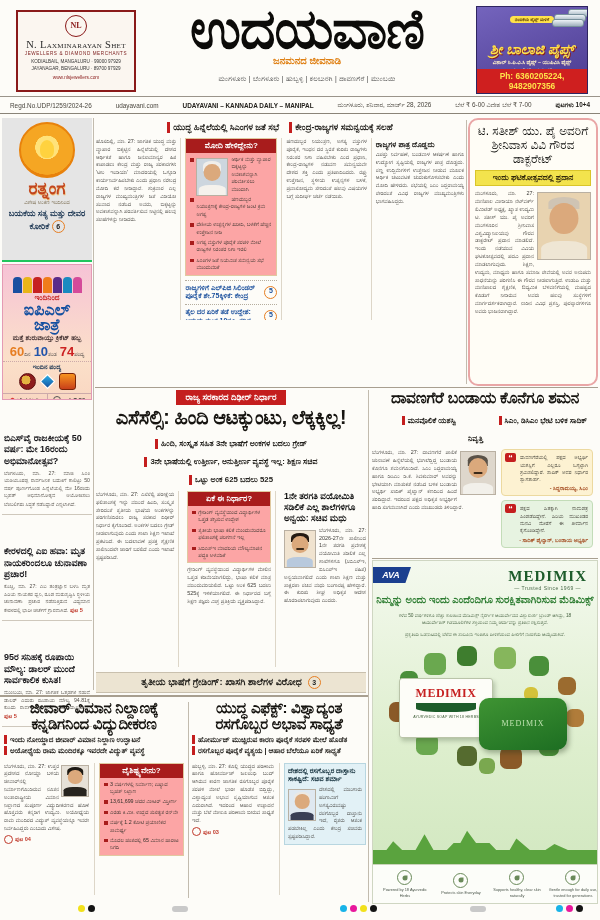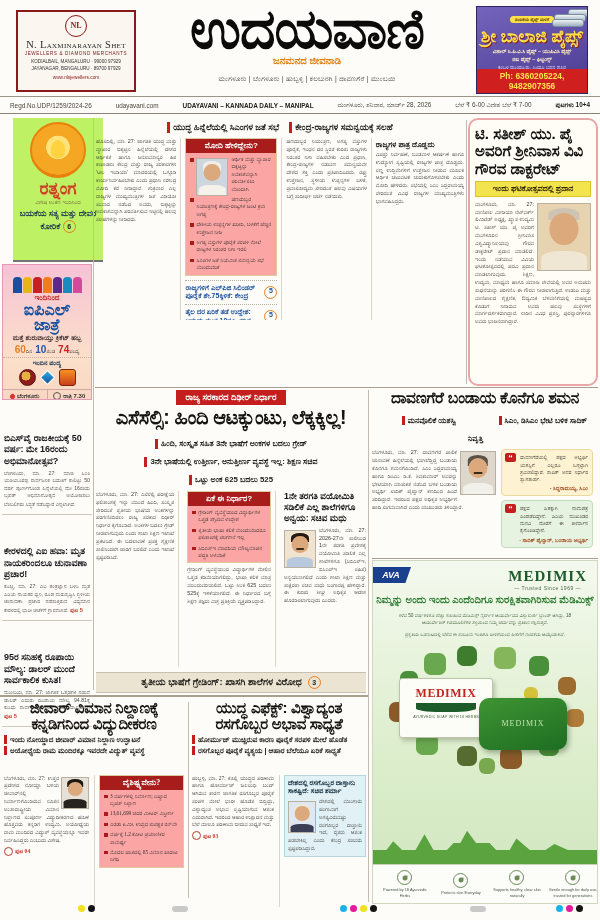--- a/index.html
+++ b/index.html
@@ -14,41 +14,41 @@
   .nl-web{font-size:4.8px;color:#8a1a1a;margin-top:2px;}
   .masthead{left:138px;top:2px;width:338px;text-align:center;}
   .mh-title{font-size:55px;font-weight:800;letter-spacing:-1px;line-height:1;color:#0c0b09;}
   .mh-tag{font-size:10px;color:#df7f12;font-weight:bold;margin-top:-2px;}
   .mh-ed{font-size:6.8px;color:#3c3c3c;margin-top:8px;letter-spacing:.3px;}
   .ad-right{right:12px;top:6px;width:112px;height:88px;background:linear-gradient(160deg,#7464bd,#4a3a8f);border:1px solid #2e2560;color:#fff;text-align:center;overflow:hidden;}
   .bp-badge{display:inline-block;background:#ffe24a;color:#5a3a00;font-size:4.5px;border-radius:8px;padding:1px 5px;margin-top:4px;font-weight:bold;}
   .bp-pipes{position:absolute;right:2px;top:2px;width:34px;height:16px;}
   .bp-pipes i{position:absolute;width:30px;height:6px;border-radius:3px;background:linear-gradient(#eef3f7,#9fb0bd);border:.5px solid #78909c;}
   .bp-pipes i:nth-child(2){top:5px;left:3px}.bp-pipes i:nth-child(3){top:10px;left:1px}
-  .bp-name{font-size:17px;font-weight:800;color:#ffe24a;text-shadow:1px 1px 0 #8a1a1a;margin-top:2px;}
+  .bp-name{font-size:14px;font-weight:800;color:#ffe24a;text-shadow:1px 1px 0 #8a1a1a;margin-top:16px;font-style:italic;}
   .bp-line{font-size:5.4px;color:#fff2c8;font-weight:bold;line-height:1.5;}
   .bp-line3{font-size:5px;color:#e6e0ff;margin-top:1px;}
   .bp-phone{position:absolute;bottom:0;left:0;width:100%;background:#cf1f1f;color:#ffe24a;font-size:8.4px;font-weight:800;padding:2px 0;}
   .info-bar{left:0;top:96px;width:600px;height:18px;border-top:1px solid #9a948a;border-bottom:1.5px solid #8a8478;display:flex;align-items:center;justify-content:space-between;padding:0 10px;font-size:6.4px;color:#4a463e;}
   .info-bar .strong{font-weight:bold;color:#23211c;}
   
-  .temple-ad{left:13px;top:118px;width:90px;height:144px;background:#bef264;border-bottom:2px solid #737373;text-align:center;}
+  .temple-ad{left:2px;top:118px;width:90px;height:144px;background:#e5e5e5;border-bottom:2px solid #22c55e;text-align:center;}
   .mandala{width:52px;height:52px;border-radius:50%;margin:4px auto 0;background:radial-gradient(circle at 50% 45%,#ffe27a 0 30%,#f5a623 31% 70%,#e8820c 71%);border:2px solid #e8820c;position:relative;}
   .mandala i{position:absolute;left:50%;top:50%;width:14px;height:18px;transform:translate(-50%,-55%);background:#ffd23f;border-radius:50% 50% 40% 40%;}
   .temple-brand{font-size:17px;font-weight:800;color:#c2451e;line-height:1;margin-top:2px;text-shadow:.5px .5px 0 #f0c27a;}
   .temple-note{font-size:5.4px;color:#6a5a3a;margin-top:2px;}
   .temple-line{font-size:8.2px;font-weight:800;color:#17324f;line-height:1.3;margin-top:3px;}
   .ipl-ad{left:2px;top:264px;width:90px;height:136px;background:linear-gradient(180deg,#f6c3d6,#fbe0c9 70%,#f9d7c2);border:1px solid #e49ab4;text-align:center;overflow:hidden;}
   .ipl-players{height:26px;display:flex;justify-content:center;align-items:flex-end;gap:1px;padding-top:2px;}
   .ipl-players i{width:9px;height:16px;border-radius:4px 4px 0 0;display:inline-block;}
   .ipl-kicker{font-size:7.4px;font-weight:800;color:#c62121;}
   .ipl-title{font-size:16px;font-weight:800;color:#1450a0;line-height:.95;}
   .ipl-sub{font-size:6.8px;font-weight:bold;color:#433;margin-top:2px;}
   .ipl-stats{display:flex;justify-content:center;gap:3px;font-size:5.4px;color:#333;margin-top:2px;align-items:baseline;}
-  .ipl-stats b{font-size:10px;text-align:right;}
+  .ipl-stats b{font-size:13px;text-align:right;}
   .st1 b{color:#e67e22}.st2 b{color:#2255aa}.st3 b{color:#cc2222}
   .ipl-today{font-size:6.4px;font-weight:800;color:#17324f;margin-top:2px;border-top:1px dotted #caa;padding-top:1px;}
   .ipl-logos{display:flex;justify-content:center;align-items:center;gap:6px;margin-top:2px;}
   .logo-a{width:15px;height:15px;border-radius:50%;background:radial-gradient(circle at 40% 40%,#e3b341 0 35%,#8d1d1d 36%);border:1px solid #5d1010;}
   .vs-badge{width:9px;height:9px;transform:rotate(45deg);background:linear-gradient(135deg,#2ab0e8,#1450a0);border:1px solid #fff;}
   .logo-b{width:15px;height:15px;border-radius:3px;background:linear-gradient(180deg,#f7931e,#c8401a);border:1px solid #7a2408;}
   .ipl-meta{display:flex;border-top:1px solid #caa;margin-top:3px;font-size:6px;font-weight:bold;color:#333;}
   .ipl-meta div{flex:1;padding:2px 0;display:flex;align-items:center;justify-content:center;gap:2px;}
   .ipl-meta div+div{border-left:1px solid #caa;}
   .pin{width:5px;height:5px;background:#d33;border-radius:50% 50% 50% 0;transform:rotate(-45deg);display:inline-block;}
@@ -89,21 +89,21 @@
   .ts-col{overflow:hidden;}
   .ts-col+.ts-col{border-left:1px solid #ddd6c8;padding-left:4px;}
   .tc1{width:84px}.tc2{width:96px}.tc3{width:84px}.tc4{width:92px}
   .modi-photo{float:left;width:30px;height:36px;margin:2px 3px 1px 0;}
   .links{margin-top:4px;}
   .link{display:flex;justify-content:space-between;align-items:center;gap:3px;border-top:1px dotted #b5ad9e;padding:3px 0;}
   .link span{color:#1a4f9c;font-weight:800;font-size:7px;line-height:1.25;}
   .minihead{font-size:7.4px;font-weight:800;color:#14120f;margin:2px 0;}
   
   .hon{left:468px;top:118px;width:130px;height:268px;border:2px solid #e9a6a6;border-radius:10px;background:#fffdf6;padding:5px 5px;}
-  .hon-head{font-size:15px;font-weight:700;line-height:1.15;color:#10100e;}
+  .hon-head{font-size:12px;font-weight:400;text-align:center;line-height:1.15;color:#10100e;}
   .hon-kicker{background:#f3e34d;border:1px solid #d9c52a;font-size:7.8px;font-weight:800;text-align:center;padding:2px 0;margin:4px 0;color:#33290a;}
   .hon-photo{float:right;width:52px;height:66px;margin:2px 0 2px 3px;}
   
   .sslc{left:96px;top:390px;width:270px;height:298px;}
   .kicker-red{display:table;margin:0 auto;background:#c41e1e;color:#fff;font-size:8.6px;font-weight:800;padding:2px 10px;}
   .sslc-head{font-size:19.5px;font-weight:800;text-align:center;line-height:1.02;margin-top:3px;letter-spacing:-.4px;}
   .sslc-subs{margin-top:4px;text-align:center;}
   .sslc-subs span{font-size:7.8px;font-weight:800;color:#24221e;margin:0 4px;display:inline-block;}
   .sslc-body{display:flex;gap:4px;margin-top:5px;height:176px;overflow:hidden;}
   .sc1{width:84px}.sc2{width:90px}.sc3{width:88px}
@@ -150,21 +150,21 @@
   .mf-item{width:23%;text-align:center;}
   .mf-icon{width:13px;height:13px;border:1px solid #6a8a5a;border-radius:50%;margin:0 auto 2px;position:relative;}
   .mf-icon::after{content:"";position:absolute;left:50%;top:50%;width:5px;height:5px;transform:translate(-50%,-50%);background:#6a8a5a;border-radius:50% 0 50% 50%;}
   .mf-item span{font-size:3.9px;color:#4a554a;line-height:1.3;display:block;}
   
   .bot-head{font-size:15px;font-weight:700;line-height:1.05;text-align:center;letter-spacing:-.3px;}
   .bot-subs{margin-top:3px;}
   .bot-subs div{font-size:7.2px;font-weight:800;margin:2px 0;color:#23211d;}
   .jewar{left:4px;top:700px;width:180px;height:200px;}
   .fert{left:192px;top:700px;width:174px;height:200px;}
-  .bot-body{display:flex;gap:5px;margin-top:20px;height:132px;overflow:hidden;font-family:Liberation Serif, serif;}
+  .bot-body{display:flex;gap:5px;margin-top:8px;height:132px;overflow:hidden;}
   .bot-body>div{flex:1;overflow:hidden;}
   .bot-body>div+div{border-left:1px solid #ddd6c8;padding-left:4px;}
   .jewar-photo{float:right;width:26px;height:30px;margin:2px 0 1px 2px;}
   .sideblue{background:#e2f1f6;border:1px solid #b8d6e0;padding:3px;}
   .sideblue b{font-size:6.8px;line-height:1.3;display:block;color:#14303c;}
   .sharma-photo{float:left;width:26px;height:30px;margin:3px 3px 1px 0;}
   .endref{display:flex;align-items:center;gap:2px;margin-top:2px;}
   .ring{width:7px;height:7px;border:1.6px solid #c0392b;border-radius:50%;display:inline-block;}
   
   .regmarks{left:0;top:905px;width:600px;height:10px;}

